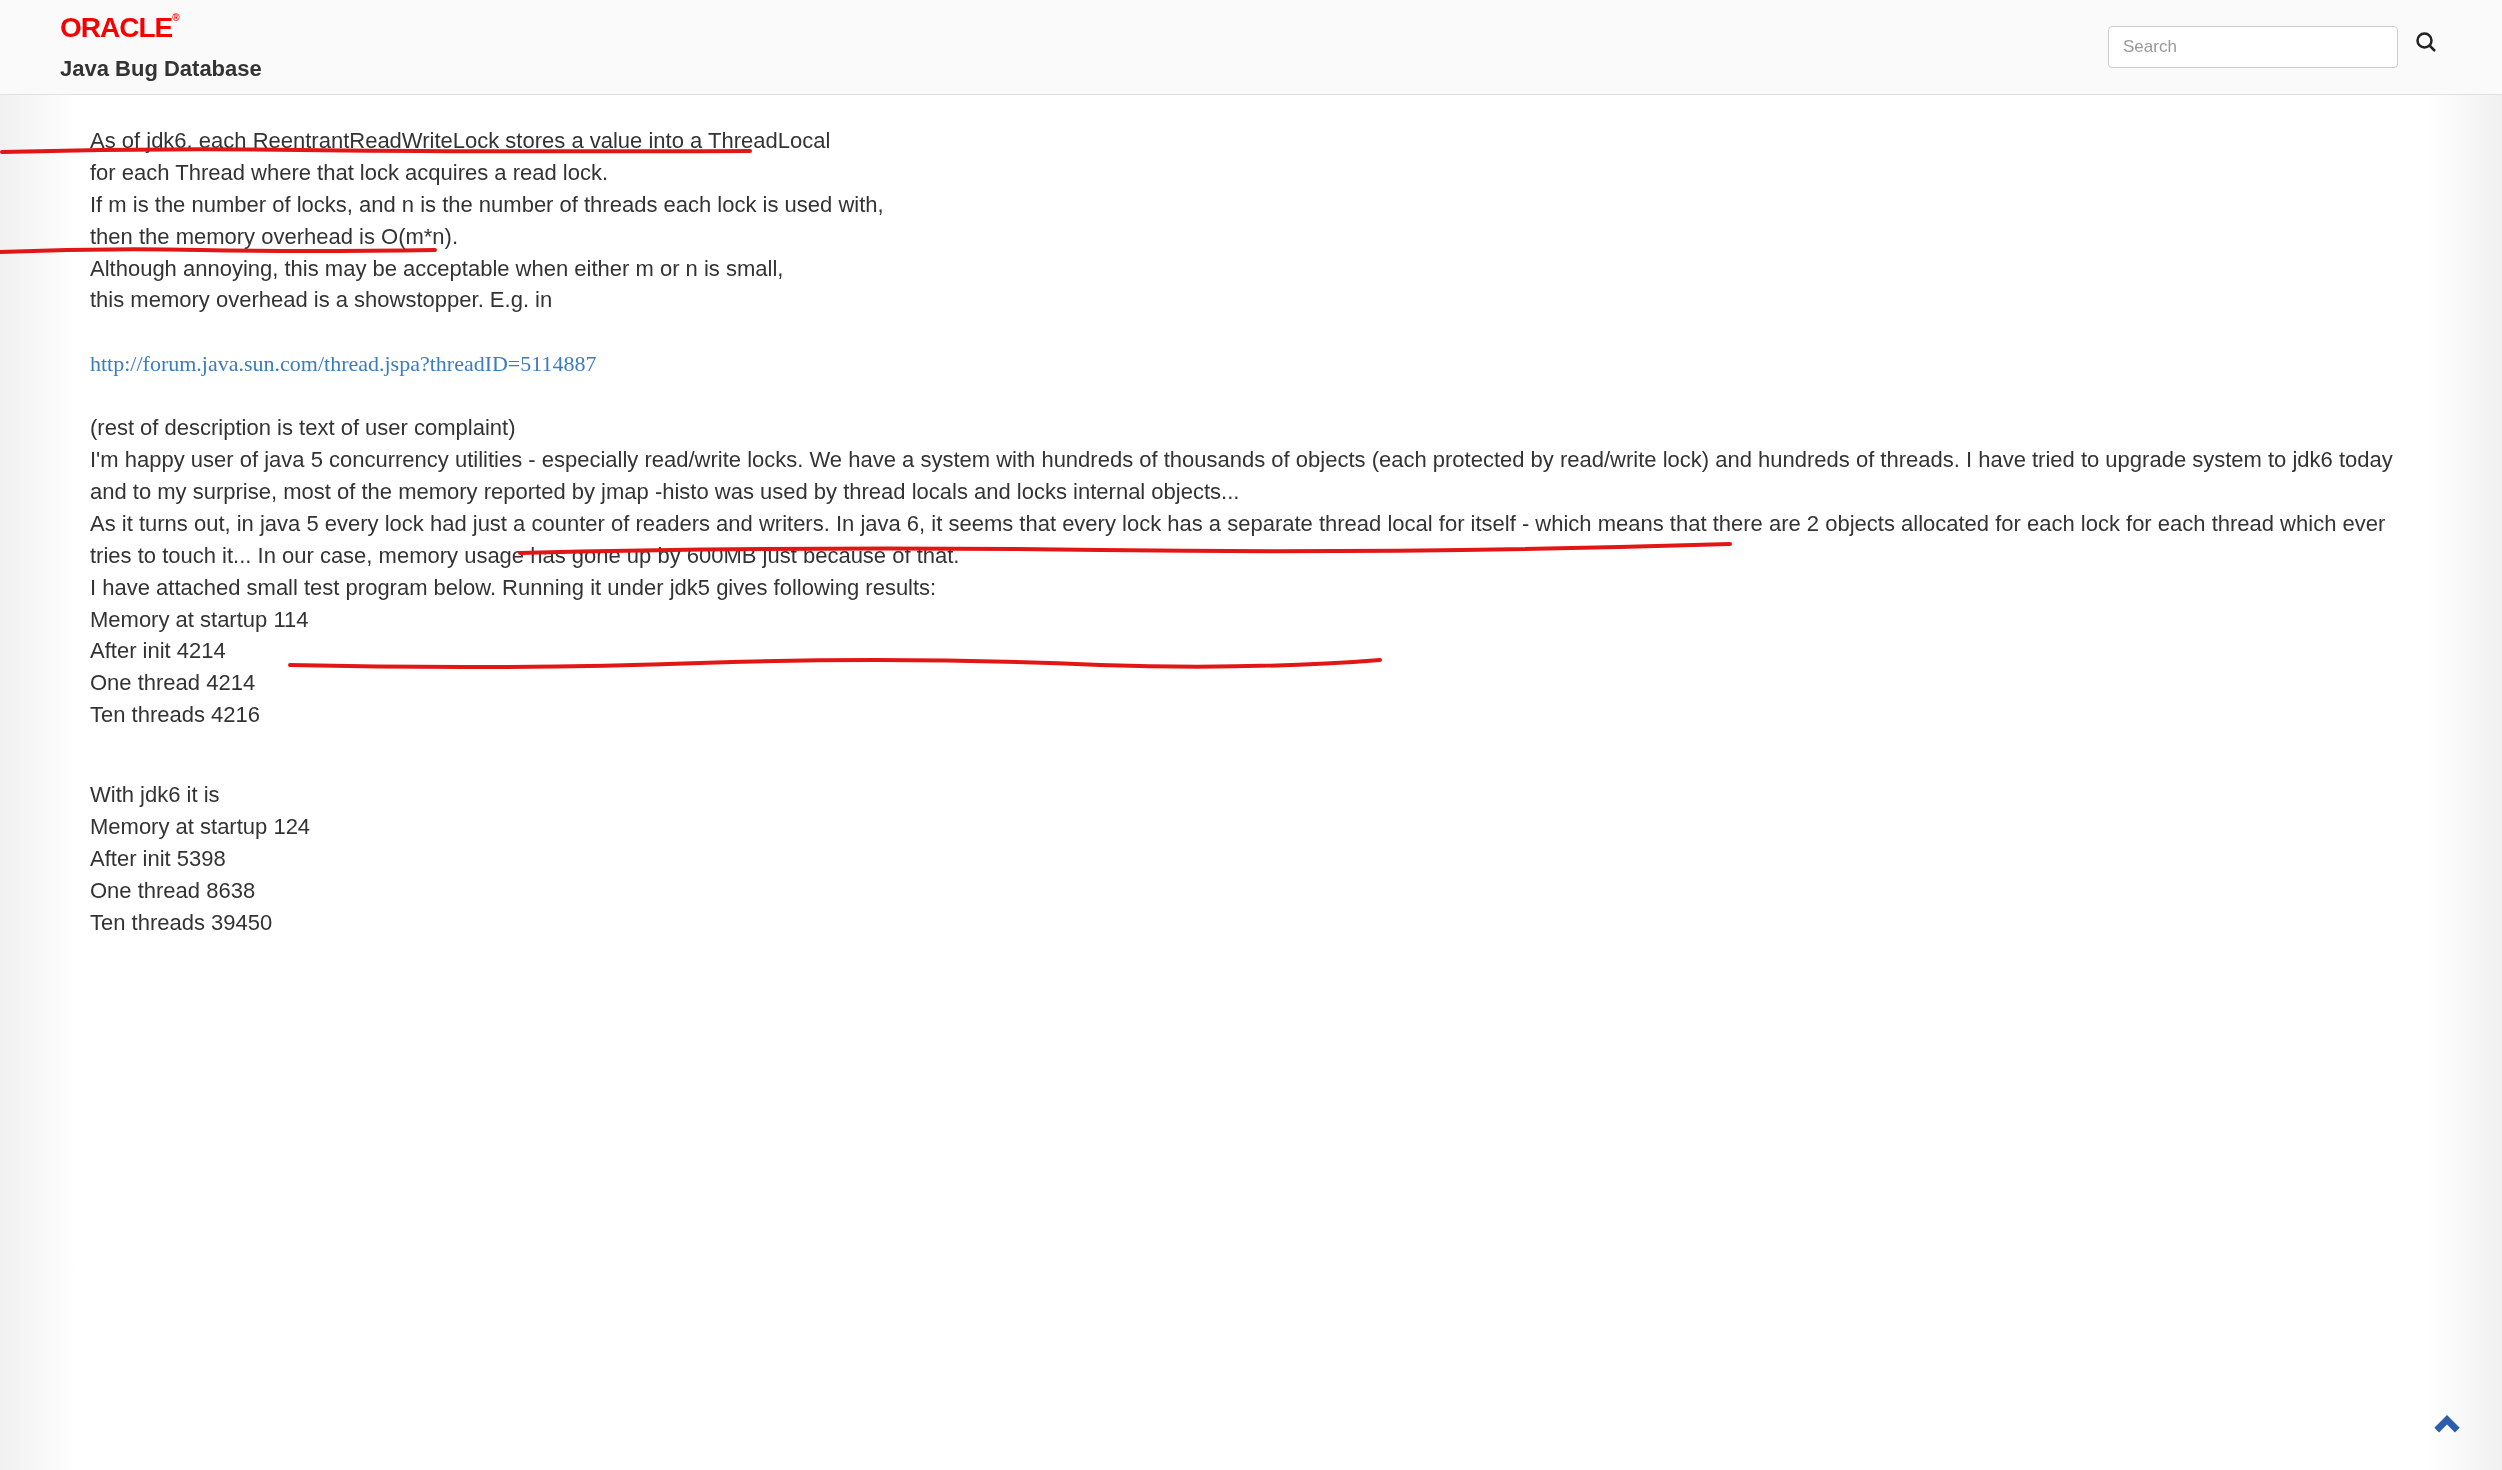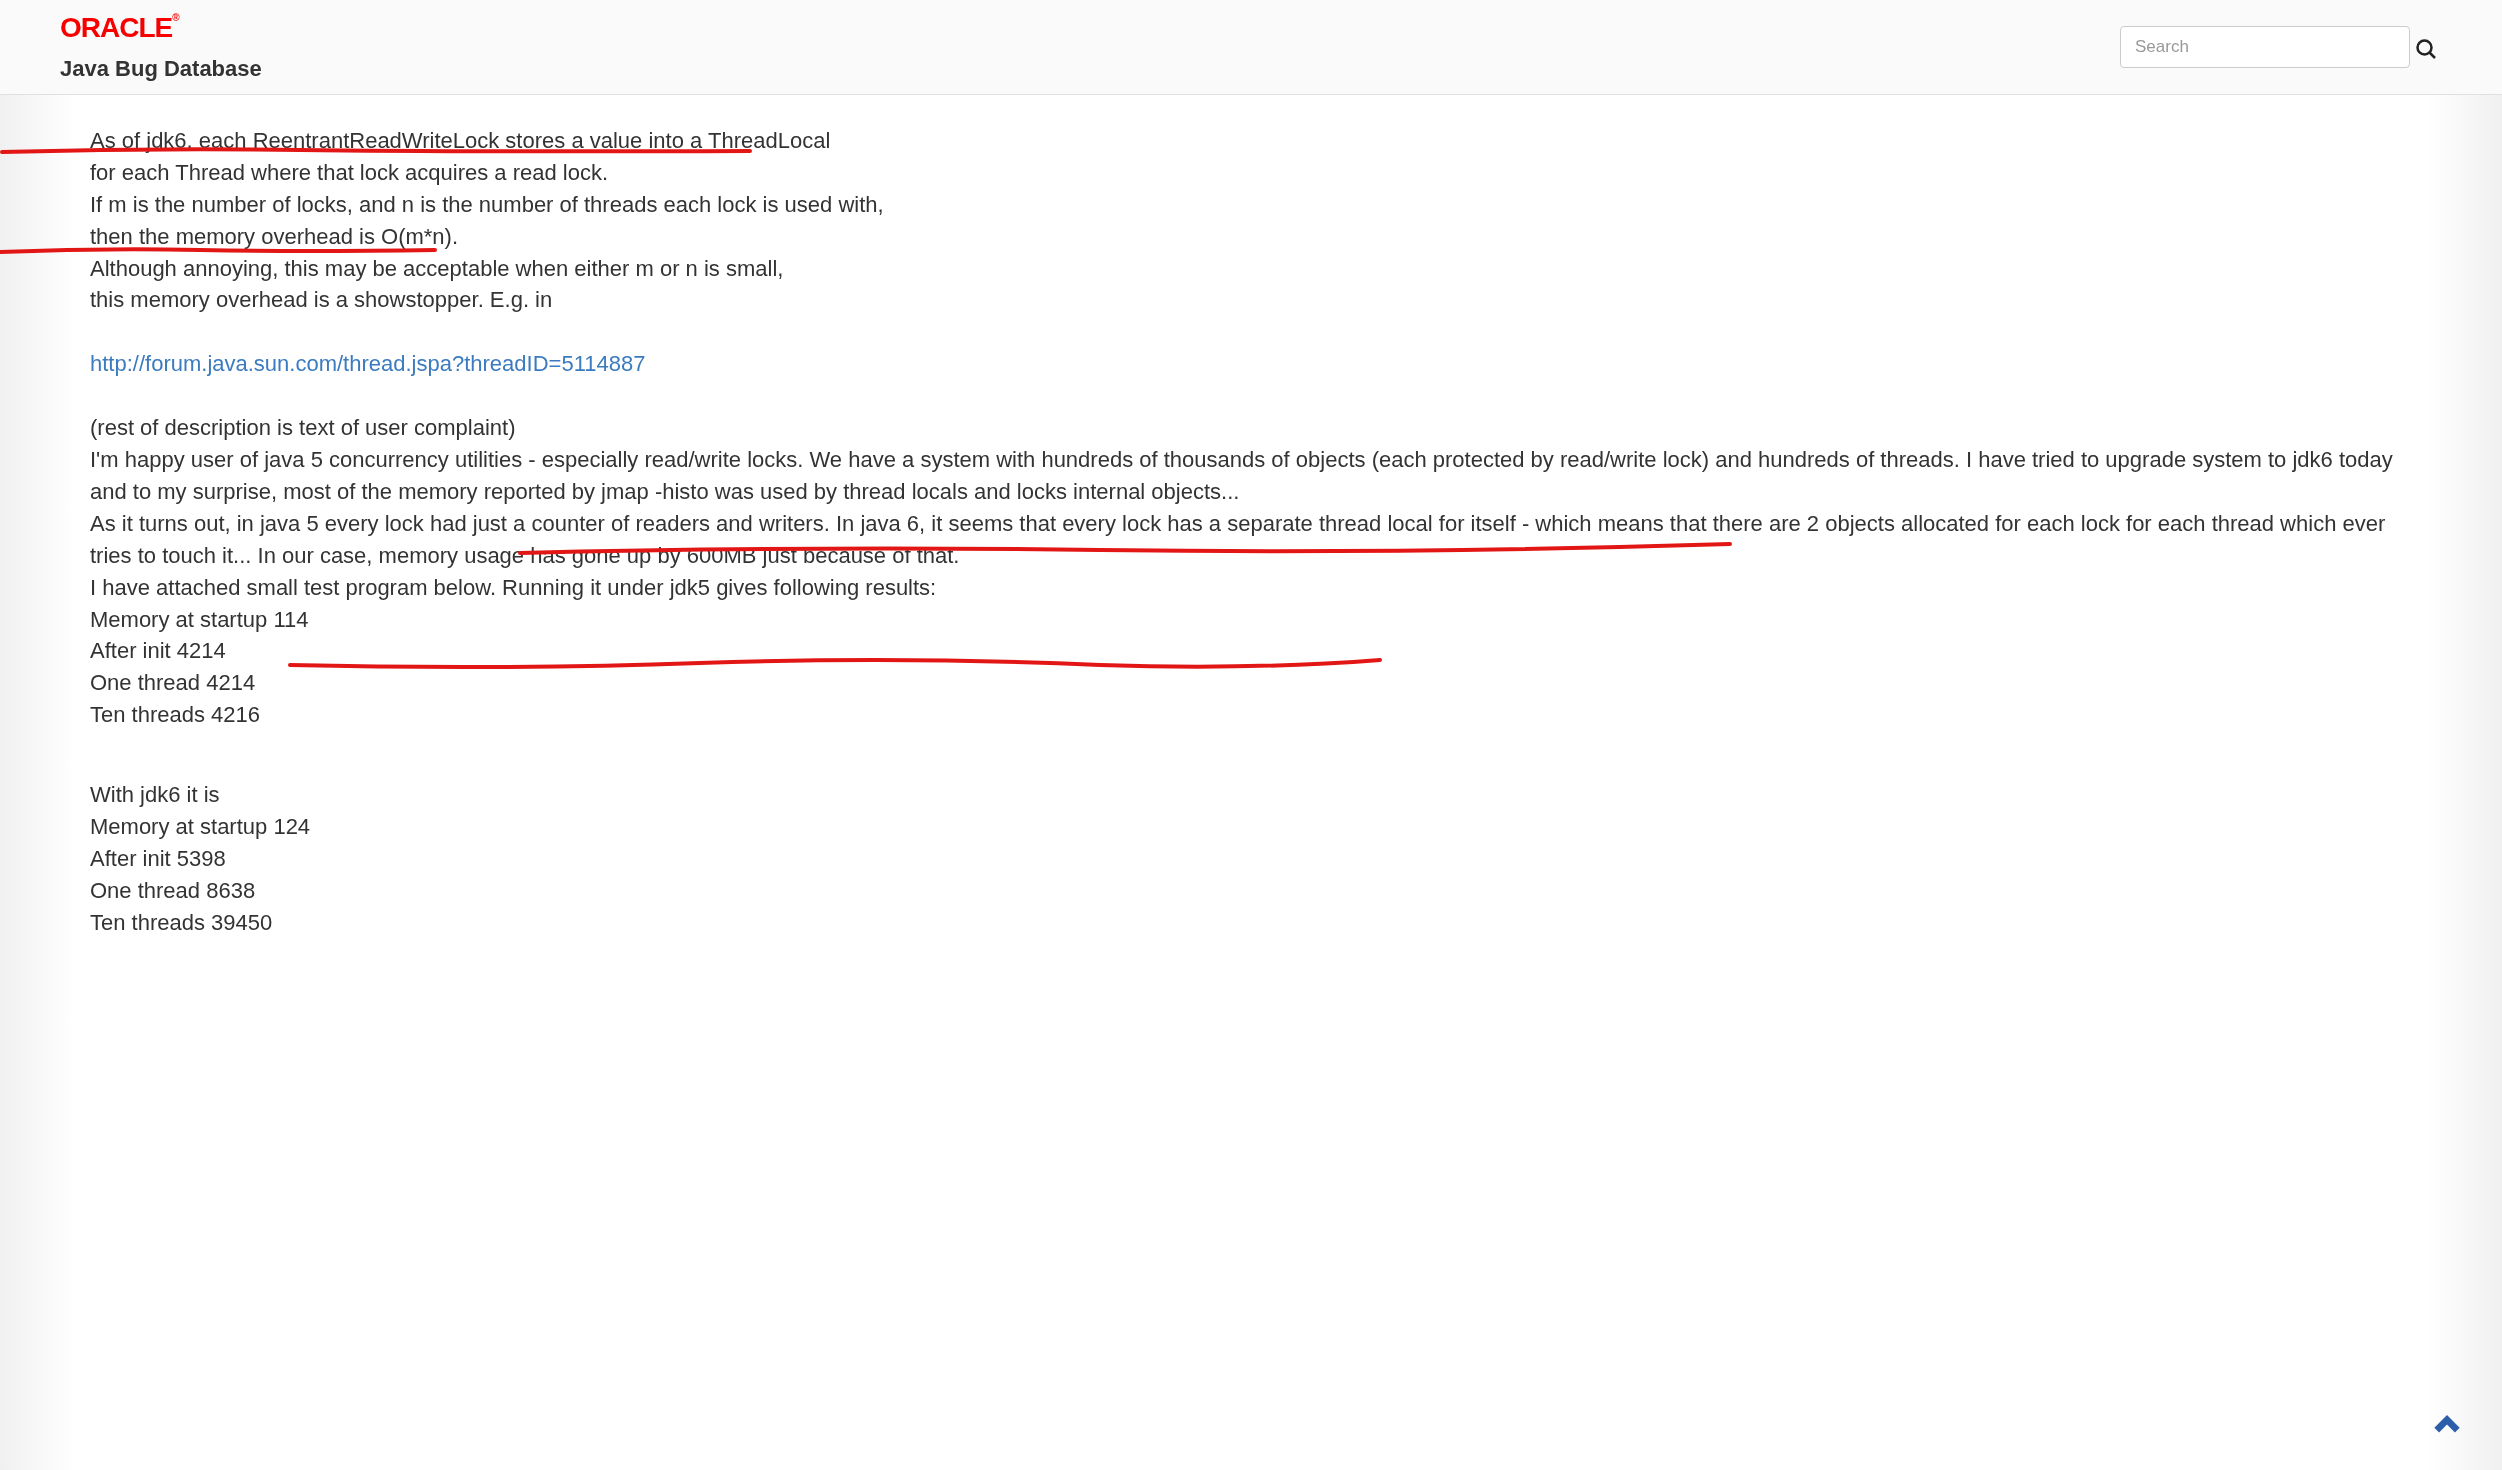--- a/index.html
+++ b/index.html
@@ -38,21 +38,22 @@
       font-size: 10px;
       vertical-align: top;
     }
     .site-title {
       font-size: 22px;
       color: #333;
       font-weight: 700;
     }
     .header-right {
       display: flex;
-      align-items: flex-end;
+      align-items: flex-start;
+      gap: 12px;
     }
     .search-input {
       width: 290px;
       padding: 10px 14px;
       border: 1px solid #ccc;
       border-radius: 4px;
       font-size: 17px;
       color: #888;
       background: #fff;
     }
@@ -83,20 +84,21 @@
     }
     .content p {
       margin: 0;
     }
     .para-block {
       margin-bottom: 32px;
     }
     .link {
       color: #3b7bbf;
       text-decoration: none;
+      font-family: Liberation Serif, serif;
     }
     .scroll-top {
       position: fixed;
       bottom: 24px;
       right: 36px;
       cursor: pointer;
     }
     .scroll-top svg {
       width: 38px;
       height: 38px;

